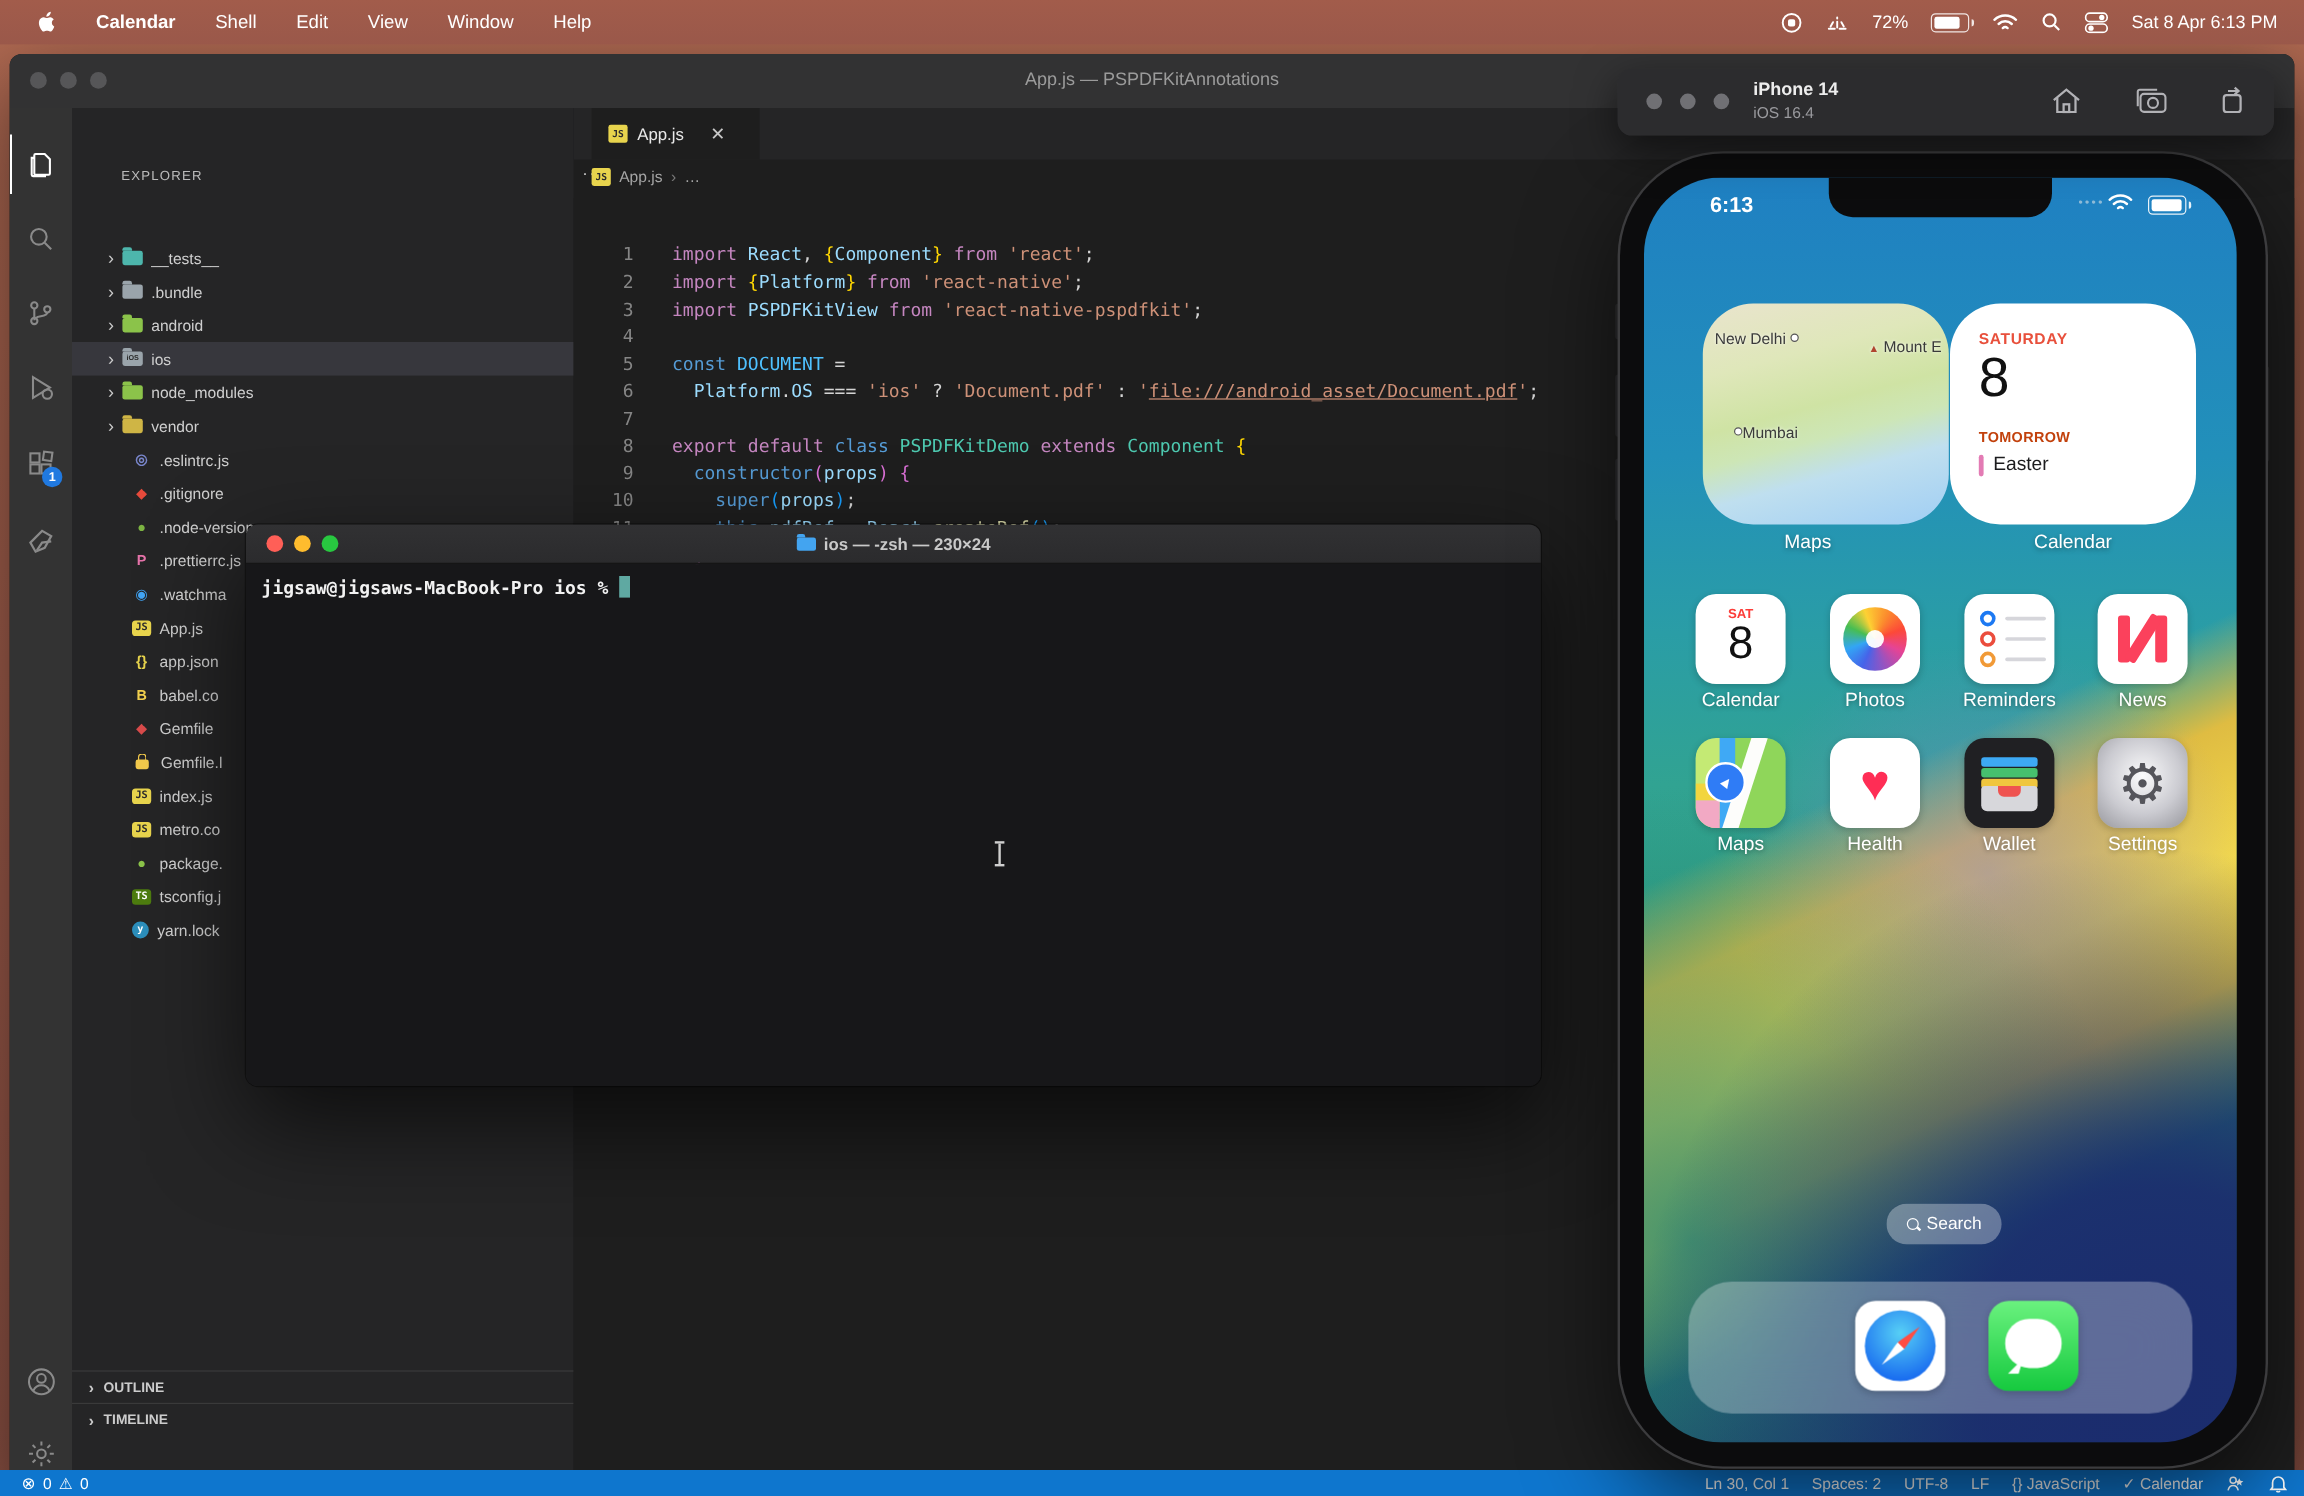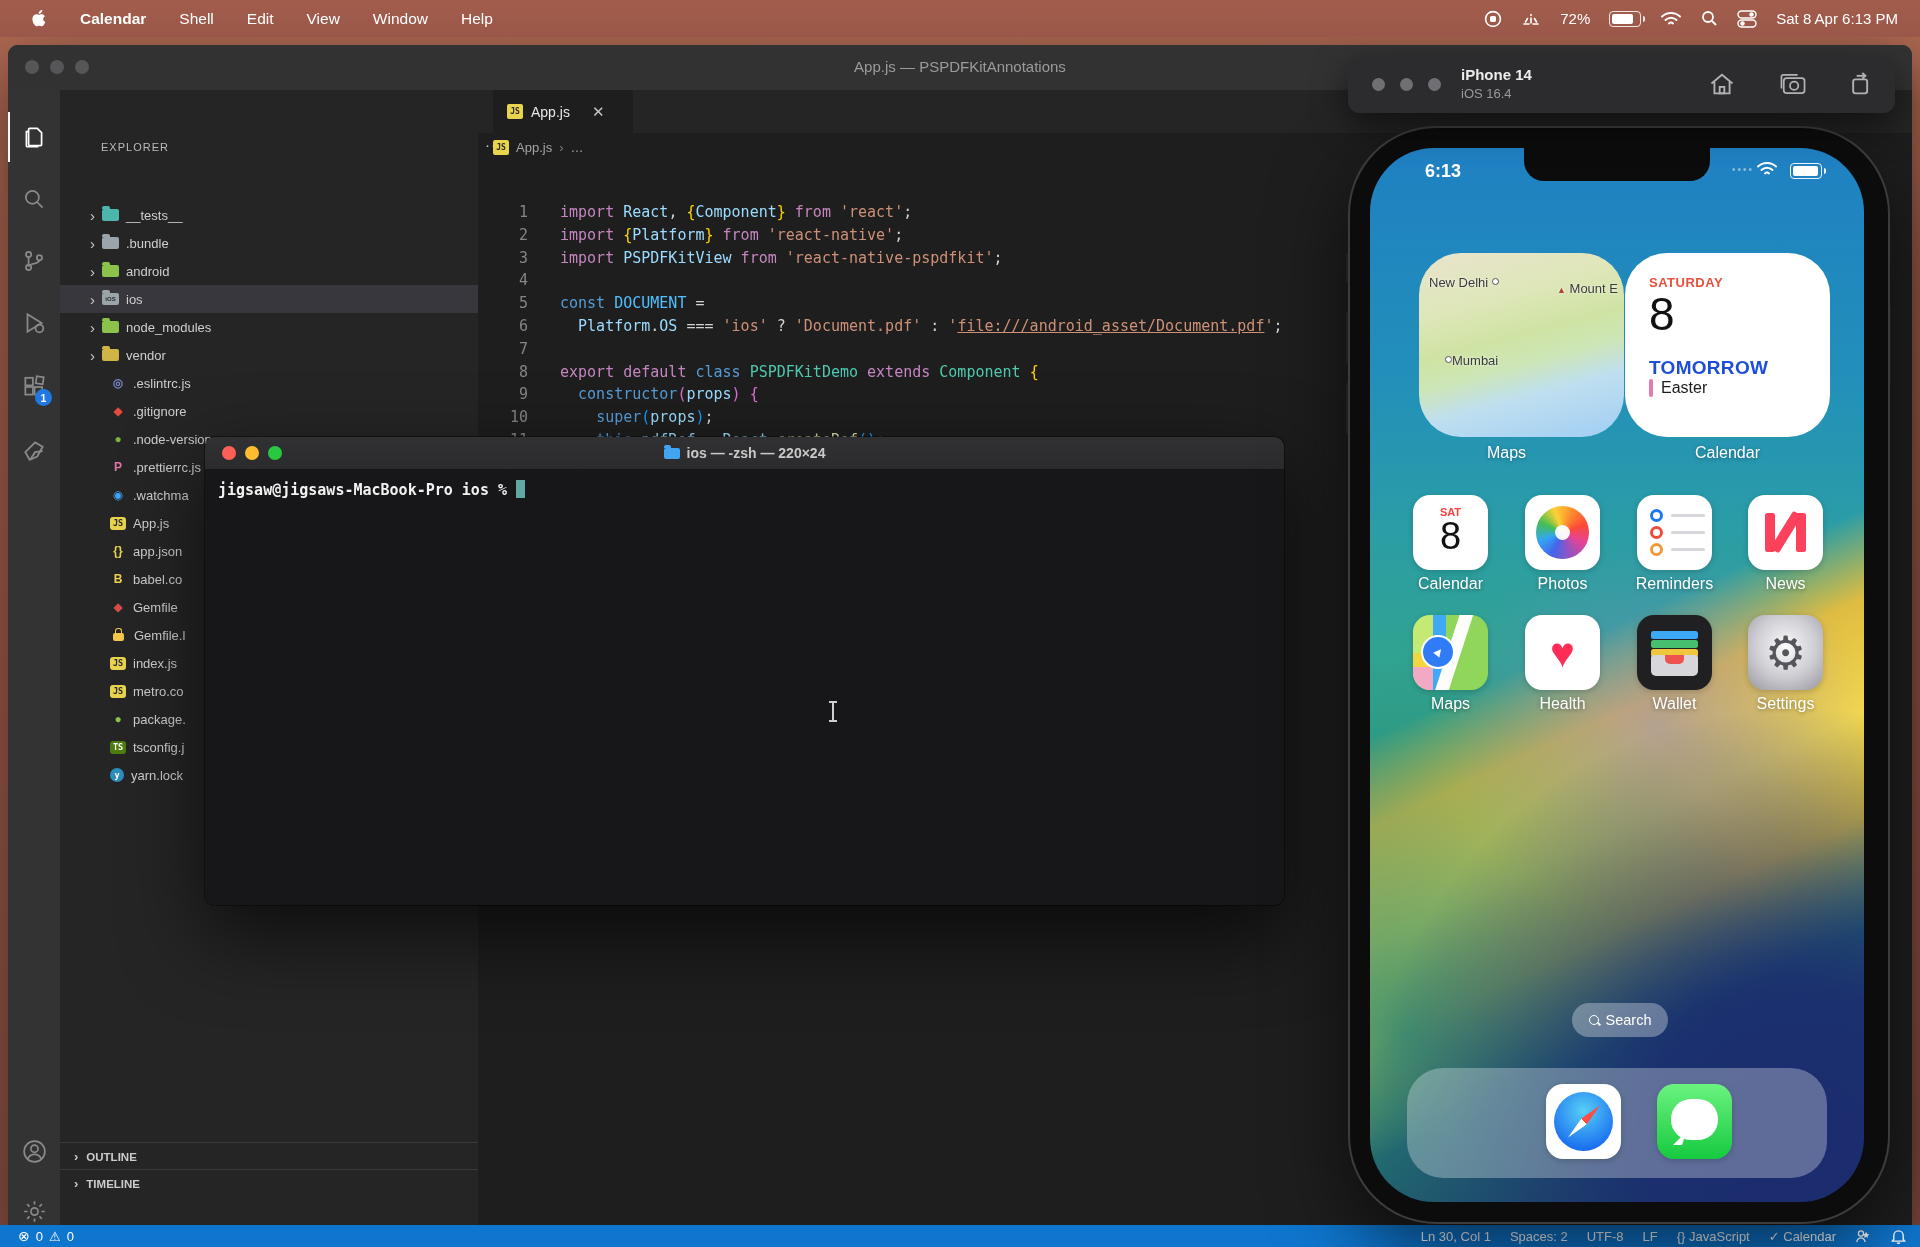--- a/index.html
+++ b/index.html
@@ -120,21 +120,21 @@
   .ph-batt em{position:absolute;right:-5px;top:4px;width:2.5px;height:6px;background:rgba(255,255,255,.9);border-radius:0 2px 2px 0;}
 
   .widget{position:absolute;top:105px;width:205px;height:184px;border-radius:42px;overflow:hidden;}
   .w-maps{left:49px;background:linear-gradient(165deg,#e9e4cd 0%,#dfe7ba 26%,#cfe3a4 46%,#cde6b6 58%,#bfdfef 72%,#a0cef4 100%);}
   .map-label{position:absolute;color:#3a3a3a;font-size:13px;text-shadow:0 0 3px rgba(255,255,255,.9);white-space:nowrap;}
   .map-dot{display:inline-block;width:5px;height:5px;border:1.5px solid #555;border-radius:50%;background:#fff;vertical-align:2px;}
   .map-tri{color:#b0452f;font-size:9px;}
   .w-cal{left:255px;background:#ffffff;}
   .wc-weekday{position:absolute;left:24px;top:22px;color:#e8503c;font-size:13px;font-weight:700;letter-spacing:.5px;}
   .wc-day{position:absolute;left:24px;top:34px;color:#111;font-size:46px;font-weight:400;}
-  .wc-tomorrow{position:absolute;left:24px;top:104px;color:#1d4ed8;font-size:19px;font-weight:600;letter-spacing:.3px;}
+  .wc-tomorrow{position:absolute;left:24px;top:104px;color:#c2410c;font-size:12px;font-weight:600;letter-spacing:.3px;}
   .wc-event{position:absolute;left:24px;top:126px;display:flex;align-items:center;gap:8px;color:#1c1c1e;font-size:16px;}
   .wc-bar{width:4px;height:18px;border-radius:2px;background:#e37bb4;}
   .w-caption{position:absolute;top:296px;width:205px;text-align:center;color:#fff;font-size:16px;text-shadow:0 1px 4px rgba(0,0,0,.35);}
 
   .app{position:absolute;width:75px;}
   .app-ico{position:relative;width:75px;height:75px;border-radius:17px;overflow:hidden;box-shadow:0 2px 6px rgba(0,0,0,.18);}
   .app-label{position:absolute;top:80px;left:-20px;width:115px;text-align:center;color:#fff;font-size:16px;text-shadow:0 1px 4px rgba(0,0,0,.4);}
   .white-ico{background:#fff;}
   .cal-sat{position:absolute;top:11px;width:100%;text-align:center;color:#fc3d39;font-size:11px;font-weight:700;}
   .cal-day{position:absolute;top:20px;width:100%;text-align:center;color:#111;font-size:38px;font-weight:300;}
@@ -419,21 +419,21 @@
       </span>
     </div>
   </div>
 
   <div class="termwin">
     <div class="term-title">
       <span class="term-dot" style="left:17px;background:#ff5f57"></span>
       <span class="term-dot" style="left:40px;background:#febc2e"></span>
       <span class="term-dot" style="left:63px;background:#28c840"></span>
       <span class="term-folder"></span>
-      <span>ios — -zsh — 220×24</span>
+      <span>ios — -zsh — 230×24</span>
     </div>
     <div class="term-body">
       <span>jigsaw@jigsaws-MacBook-Pro ios %</span><span class="term-cursor"></span>
     </div>
   </div>
   <div class="ibeam"></div>
 
   <div class="simbar">
     <span class="sim-dot" style="left:24px"></span>
     <span class="sim-dot" style="left:52px"></span>

